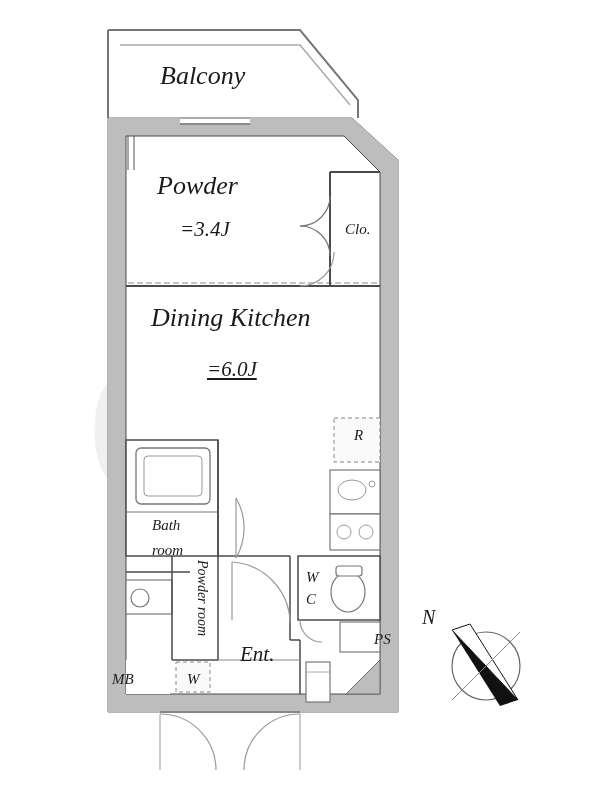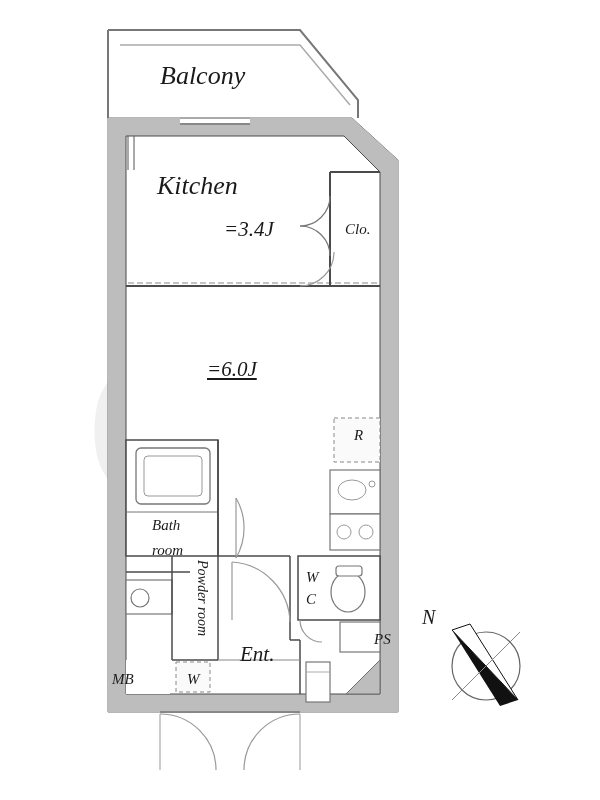--- a/index.html
+++ b/index.html
@@ -160,23 +160,24 @@
 
     <g>
       <ellipse cx="486" cy="666" rx="34" ry="34" fill="#ffffff" stroke="#666" stroke-width="1.2"></ellipse>
       <polygon points="452,630 518,700 500,706" fill="#111111"></polygon>
       <polygon points="452,630 470,624 518,700" fill="#ffffff" stroke="#111" stroke-width="1"></polygon>
       <line x1="452" y1="700" x2="520" y2="632" stroke="#888" stroke-width="1"></line>
     </g>
   </svg>
 
   <div class="lbl big" style="left:160px; top:62px;">Balcony</div>
-  <div class="lbl big" style="left:157px; top:172px;">Kitchen</div>
-  <div class="lbl mid" style="left:180px; top:218px;margin-left:44px;">=3.4J</div>
+  <div class="lbl big" style="left:157px; top:172px;">Powder</div>
+  <div class="lbl mid" style="left:180px; top:218px;">=3.4J</div>
   <div class="lbl small" style="left:345px; top:222px;text-align:center;">Clo.</div>
+  <div class="lbl big" style="left:151px; top:304px;">Dining Kitchen</div>
   <div class="lbl mid" style="left:207px; top:358px;text-decoration:underline;">=6.0J</div>
   <div class="lbl small" style="left:152px; top:518px;font-family:Liberation Serif, serif;">Bath</div>
   <div class="lbl small" style="left:152px; top:543px;">room</div>
   <div class="lbl small" style="left:354px; top:428px;">R</div>
   <div class="lbl small" style="left:306px; top:570px;">W</div>
   <div class="lbl small" style="left:306px; top:592px;">C</div>
   <div class="lbl small" style="left:350px; top:632px;margin-left:24px;">PS</div>
   <div class="lbl small" style="left:112px; top:672px;">MB</div>
   <div class="lbl small" style="left:187px; top:672px;">W</div>
   <div class="lbl mid" style="left:240px; top:643px;">Ent.</div>

